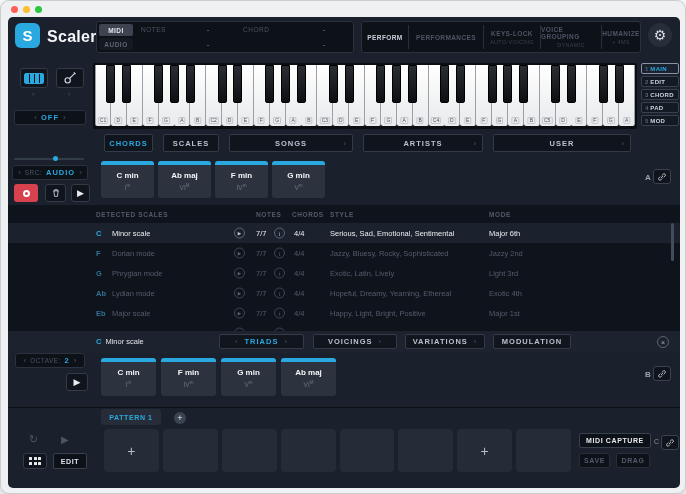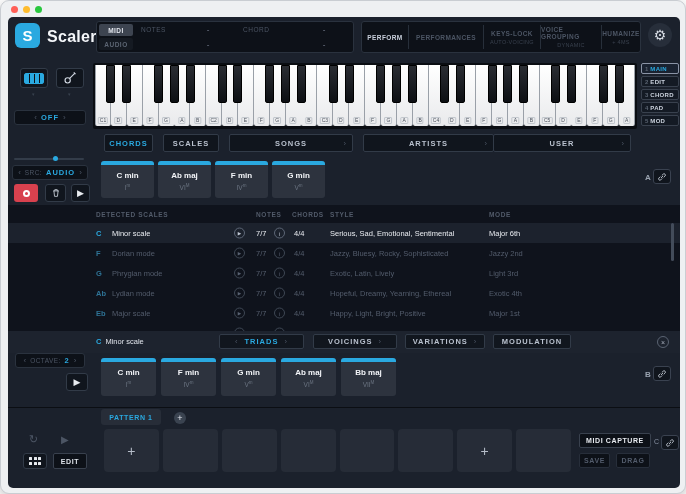--- a/index.html
+++ b/index.html
@@ -372,21 +372,21 @@
     <div class="btab active" style="left:96px; width:49px;">
       <span>CHORDS</span>
     </div>
     <div class="btab" style="left:155px; width:56px;">
       <span>SCALES</span>
     </div>
     <div class="btab" style="left:221px; width:124px;">
       <span>SONGS</span>
       <span class="arr">›</span>
     </div>
-    <div class="btab" style="left:355px; width:131px;text-align:right;">
+    <div class="btab" style="left:355px; width:120px;text-align:right;">
       <span>ARTISTS</span>
       <span class="arr">›</span>
     </div>
     <div class="btab" style="left:485px; width:138px;">
       <span>USER</span>
       <span class="arr">›</span>
     </div>
 
     <div class="abs slider">
       <div class="slider-thumb"></div>
@@ -588,27 +588,20 @@
         </div>
 
         <div class="chord-card" style="width:55px; height:38px;">
           <div class="cc-top"></div>
           <div class="cc-name">Ab maj</div>
           <div class="cc-num">
             <span>VI</span><sup>M</sup>
           </div>
         </div>
 
-        <div class="chord-card" style="width:55px; height:38px;">
-          <div class="cc-top"></div>
-          <div class="cc-name">Bb maj</div>
-          <div class="cc-num">
-            <span>VII</span><sup>M</sup>
-          </div>
-        </div>
       </div>
     <span class="sec-label" style="left:637px; top:353px;">B</span>
     <div class="link-btn" style="left:645px; top:349px;">
       <svg width="10" height="10" viewBox="0 0 24 24">
         <path d="M9.5 14.5 L14.5 9.5 M8 11 l-3.5 3.5 a3.2 3.2 0 0 0 4.5 4.5 L12.5 15.5 M16 13 l3.5 -3.5 a3.2 3.2 0 0 0 -4.5 -4.5 L11.5 8.5" stroke="#cfd6e0" stroke-width="2" fill="none"></path>
       </svg>
     </div>
 
     <div class="abs bottom-divider"></div>
     <div class="abs pattern-tab">

